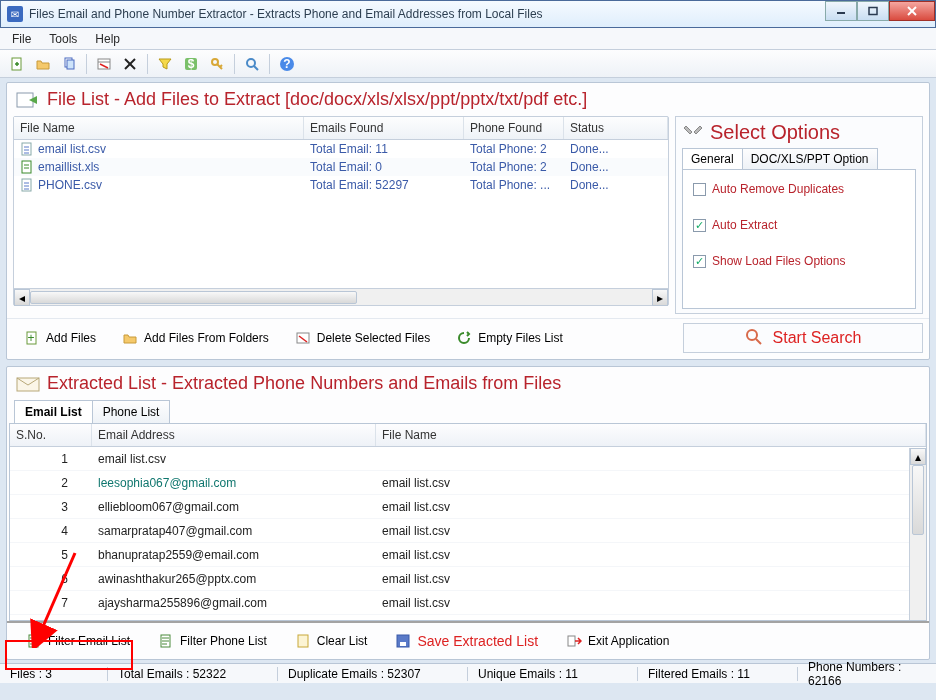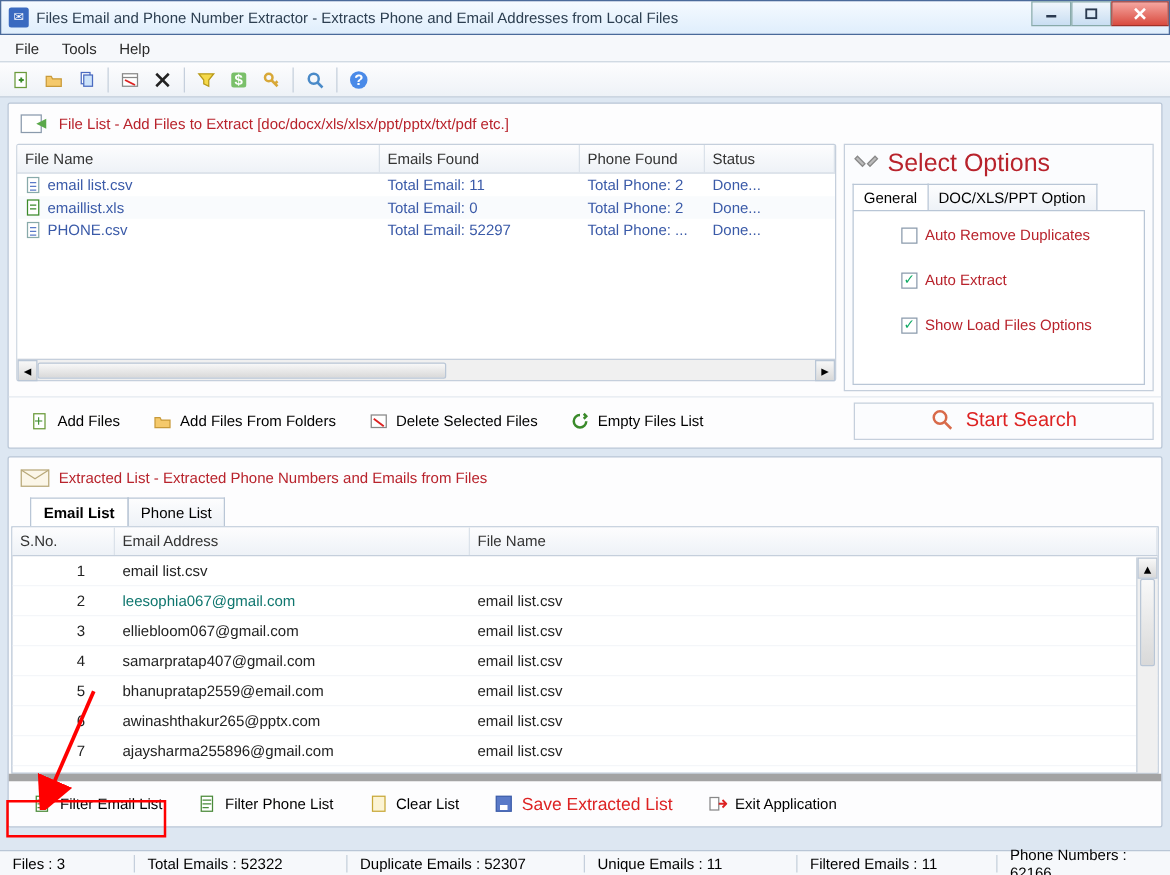--- a/index.html
+++ b/index.html
@@ -23,21 +23,21 @@
 .tb-btn { width: 22px; height: 22px; display: flex; align-items: center; justify-content: center; cursor: pointer; border-radius: 2px; }
 .tb-sep { width: 1px; height: 20px; background: #c5cfdc; margin: 0 2px; }
 
 
 .content { padding: 4px 6px; }
 
 
 .panel { border: 1px solid #b9c6d6; background: #fdfdfe; border-radius: 2px; margin-bottom: 6px; }
 .panel-head { display: flex; align-items: center; padding: 6px 8px; gap: 8px; }
 .panel-head .ph-icon { width: 24px; height: 20px; }
-.panel-head .ph-title { color: #b8232c; font-size: 12px; font-weight: normal; }
+.panel-head .ph-title { color: #b8232c; font-size: 18px; font-weight: normal; }
 
 .flex-row { display: flex; }
 .file-table-wrap { flex: 1; border: 1px solid #c5cfdc; border-radius: 2px; margin: 0 6px 4px 6px; position: relative; height: 190px; display: flex; flex-direction: column;}
 .thead { display: flex; background: linear-gradient(#fdfdfe, #eef2f7); border-bottom: 1px solid #c5cfdc; justify-content: center; }
 .th { padding: 4px 6px; border-right: 1px solid #dbe2ea; color: #333; }
 .tbody { flex: 1; overflow: hidden; background: #fff; }
 .trow { display: flex; height: 18px; align-items: center; }
 .trow:nth-child(even){ background:#f9fbfd;}
 .td { padding: 1px 6px; color: #3a5aa8; display:flex; align-items:center; gap:4px;}
 .hscroll { height: 17px; background: #f0f0f0; border-top: 1px solid #c5cfdc; position: relative; }
@@ -46,50 +46,50 @@
 .hscroll .arrow.r{ right:0;}
 
 
 .opts { width: 248px; border: 1px solid #c5cfdc; margin: 0 6px 4px 0; padding: 4px 6px; background:#fbfcfe;}
 .opts-head { display:flex; align-items:center; gap:6px; margin-bottom:4px;}
 .opts-head .oh-title { color:#b8232c; font-size:20px; }
 .tabs-sm { display:flex; }
 .tab-sm { padding:3px 8px; border:1px solid #b9c6d6; background:linear-gradient(#fdfdfe,#eef2f7); cursor:pointer; margin-right:-1px; border-bottom:none;}
 .tab-sm.active { background:#fff; position:relative; z-index:1;}
 .opts-body { border:1px solid #b9c6d6; padding:12px 10px; height:140px; background:#fff;}
-.chk-row { display:flex; align-items:center; gap:6px; color:#b8232c; margin-bottom:22px;margin-left:28px;}
+.chk-row { display:flex; align-items:center; gap:6px; color:#b8232c; margin-bottom:22px;}
 .chk { width:13px; height:13px; border:1px solid #8a9aac; background:#fff; display:flex; align-items:center; justify-content:center;}
 .chk.checked::after{ content:"✓"; color:#1a6; font-size:11px; line-height:1;}
 
 
 .btn-row { display:flex; align-items:center; padding:4px 6px 6px 6px; gap:4px; border-top:1px solid #e4e9f0;}
 .btn { display:flex; align-items:center; gap:6px; padding:3px 10px; border:1px solid transparent; cursor:pointer; border-radius:2px;}
 .btn .bi { width:16px; height:16px; display:flex; align-items:center; justify-content:center;}
 .start-search { margin-left:auto; width:240px; height:30px; border:1px solid #c5cfdc; display:flex; align-items:center; justify-content:center; gap:10px; cursor:pointer; background:#fbfcfe;}
 .start-search .ss-label{ color:#d22; font-size:16px;}
 
 
-.tabs { display:flex; margin-left:17px;text-align:center; }
+.tabs { display:flex; margin-left:7px;text-align:center; }
 .tab { padding:4px 10px; border:1px solid #b9c6d6; border-bottom:none; background:linear-gradient(#fdfdfe,#eef2f7); cursor:pointer; margin-right:-1px; font-weight:bold;}
 .tab.active{ background:#fff; }
 .tab.inactive{ font-weight:normal;}
 .ext-table { border:1px solid #b9c6d6; background:#fff; margin:0 2px; position:relative; height:198px; display:flex; flex-direction:column;}
 .ext-body{ flex:1; overflow:hidden;}
 .erow{ display:flex; height:24px; align-items:center; border-bottom:1px solid #f4f6f9;}
 .vscroll{ position:absolute; right:0; top:24px; bottom:0; width:17px; background:#f0f0f0; border-left:1px solid #c5cfdc;}
 .vscroll .varrow{ height:17px; background:linear-gradient(#f8f8f8,#d9d9d9); border:1px solid #b9c6d6; display:flex;align-items:center;justify-content:center;}
 .vscroll .vthumb{ height:70px; margin:0 2px; background:linear-gradient(#f8f8f8,#d9d9d9); border:1px solid #b9c6d6; border-radius:2px;}
 
 
-.bottom-btns{ display:flex; align-items:center; padding:6px 8px; gap:6px; border-top:6px solid #a3a3a3; position:relative;}
+.bottom-btns{ display:flex; align-items:center; padding:6px 8px; gap:6px; border-top:2px solid #a3a3a3; position:relative;}
 .bottom-btns .save-label{ color:#d22; font-size:14px;}
 .highlight-box{ position:absolute; border:2px solid red; left:5px; top:640px; width:128px; height:30px; pointer-events:none;}
 
 
-.statusbar{ position:absolute; bottom:0; left:0; right:0; height:20px; border-top:1px solid #b9c6d6; background:#f6f8fb; display:flex; align-items:center; font-size:11px;}
+.statusbar{ position:absolute; bottom:17px; left:0; right:0; height:20px; border-top:1px solid #b9c6d6; background:#f6f8fb; display:flex; align-items:center; font-size:11px;}
 .statusbar .sb-cell{ padding:0 10px; border-right:1px solid #c5cfdc;}
 
 
 .anno-arrow{ position:absolute; pointer-events:none; }
 
 .file-icon{ width:14px; height:14px; }
 </style>
 </head>
 <body>
 

